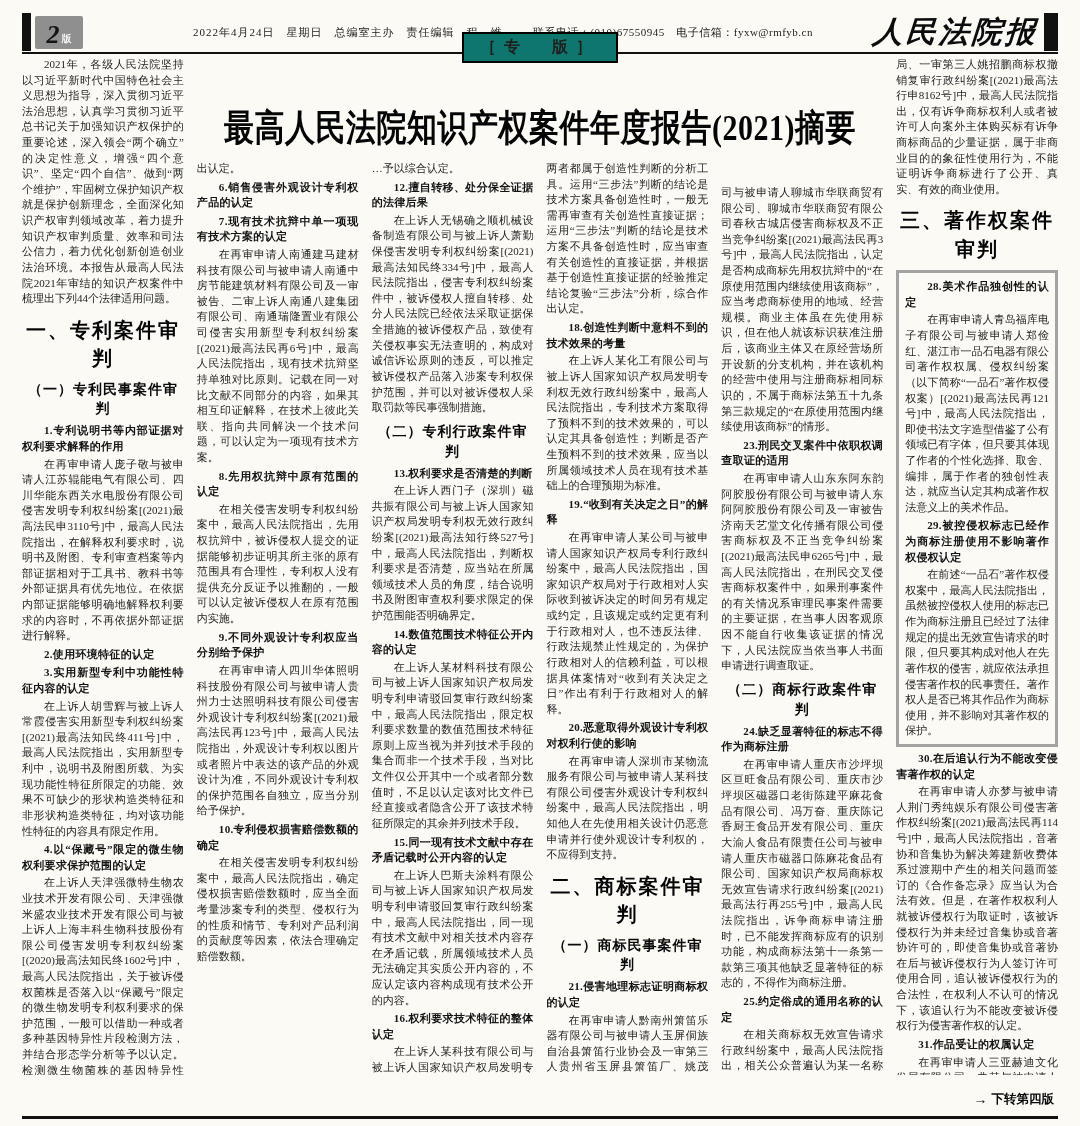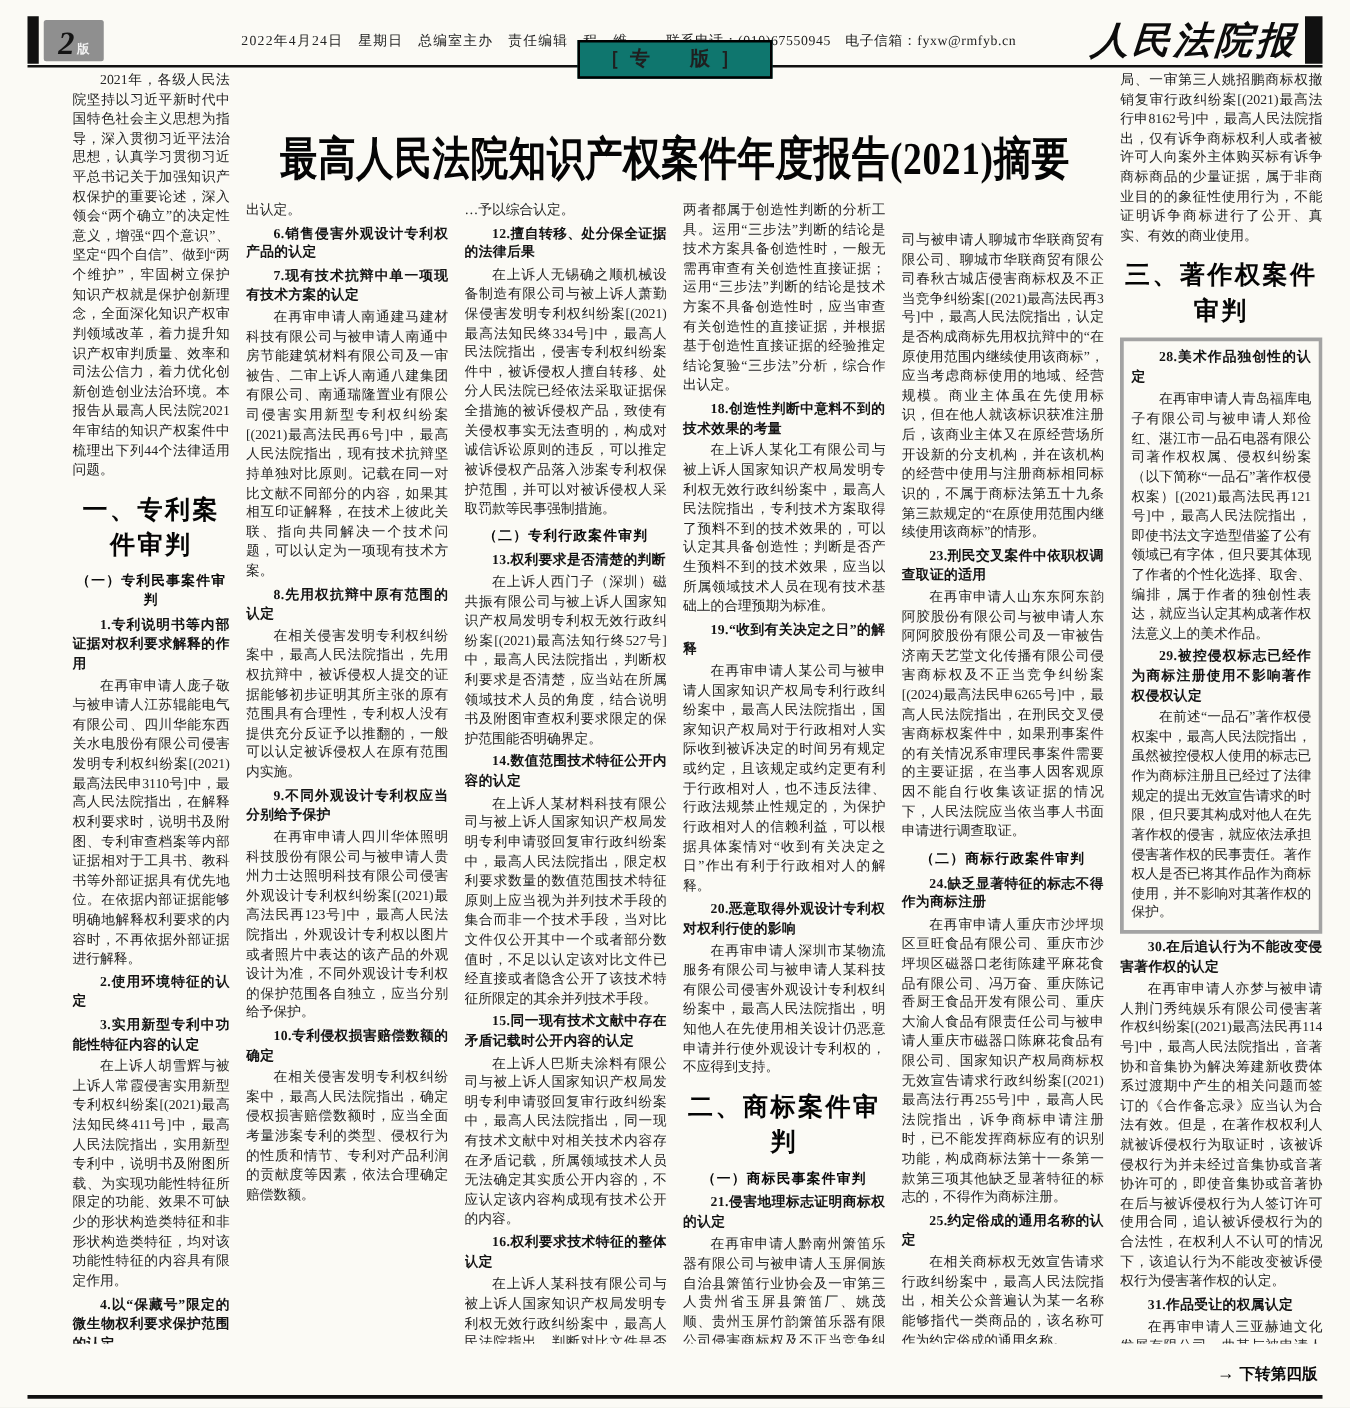--- a/index.html
+++ b/index.html
@@ -66,37 +66,37 @@
     letter-spacing:0.5px;color:#050505;
     display:inline-block;transform:scaleY(1.22);
     transform-origin:bottom center;
   }
   .col{
     overflow:hidden;
     font-size:11px;line-height:1.42;
     text-align:justify;text-justify:inter-ideograph;
     color:#242424;
   }
-  .c1{grid-column:1;grid-row:1/3;margin-left:36px;}
+  .c1{grid-column:1;grid-row:1/3;}
   .c2{grid-column:2;grid-row:2;}
   .c3{grid-column:3;grid-row:2;}
   .c4{grid-column:4;grid-row:2;}
   .c5{grid-column:5;grid-row:2;margin-top:24px;}
   .c6{grid-column:6;grid-row:1/3;}
   
   .blk{margin:0 0 2px 0;}
   .intro,.p{text-indent:2em;}
   .tail{text-indent:0;}
   .item{font-weight:700;text-indent:2em;margin-top:3px;color:#141414;letter-spacing:.3px;}
   .h2{
     font-size:20px;font-weight:900;text-align:center;text-indent:0;
     letter-spacing:2px;margin:9px 0 7px 0;color:#050505;
   }
   .h3{
-    font-size:11px;font-weight:700;text-align:center;text-indent:0;
+    font-size:14px;font-weight:700;text-align:center;text-indent:0;
     letter-spacing:1px;margin:6px 0 4px 0;color:#0a0a0a;
   }
   .redbox{
     border:3px solid #a3a3a3;
     padding:3px 6px;margin:3px 0 4px 0;
   }
   
   .bottom-rule{
     position:absolute;left:22px;right:22px;bottom:7px;
     height:3px;background:#111;
@@ -180,21 +180,21 @@
         <div class="blk item">20.恶意取得外观设计专利权对权利行使的影响</div>
         <div class="blk p">在再审申请人深圳市某物流服务有限公司与被申请人某科技有限公司侵害外观设计专利权纠纷案中，最高人民法院指出，明知他人在先使用相关设计仍恶意申请并行使外观设计专利权的，不应得到支持。</div>
         <div class="blk h2">二、商标案件审判</div>
         <div class="blk h3">（一）商标民事案件审判</div>
         <div class="blk item">21.侵害地理标志证明商标权的认定</div>
         <div class="blk p">在再审申请人黔南州箫笛乐器有限公司与被申请人玉屏侗族自治县箫笛行业协会及一审第三人贵州省玉屏县箫笛厂、姚茂顺、贵州玉屏竹韵箫笛乐器有限公司侵害商标权及不正当竞争纠纷案[(2021)最高法民申1695号]中，最高人民法院指出，未经地理标志证明商标权利人许可，擅自在相同或类似商品上使用与地理标志证明商标相同或近似的商标，且未提交证据证明该商品来源于地</div>
       </div>
     <div class="col c5">
         <div class="blk tail">司与被申请人聊城市华联商贸有限公司、聊城市华联商贸有限公司春秋古城店侵害商标权及不正当竞争纠纷案[(2021)最高法民再3号]中，最高人民法院指出，认定是否构成商标先用权抗辩中的“在原使用范围内继续使用该商标”，应当考虑商标使用的地域、经营规模。商业主体虽在先使用标识，但在他人就该标识获准注册后，该商业主体又在原经营场所开设新的分支机构，并在该机构的经营中使用与注册商标相同标识的，不属于商标法第五十九条第三款规定的“在原使用范围内继续使用该商标”的情形。</div>
         <div class="blk item">23.刑民交叉案件中依职权调查取证的适用</div>
-        <div class="blk p">在再审申请人山东东阿东韵阿胶股份有限公司与被申请人东阿阿胶股份有限公司及一审被告济南天艺堂文化传播有限公司侵害商标权及不正当竞争纠纷案[(2024)最高法民申6265号]中，最高人民法院指出，在刑民交叉侵害商标权案件中，如果刑事案件的有关情况系审理民事案件需要的主要证据，在当事人因客观原因不能自行收集该证据的情况下，人民法院应当依当事人书面申请进行调查取证。</div>
+        <div class="blk p">在再审申请人山东东阿东韵阿胶股份有限公司与被申请人东阿阿胶股份有限公司及一审被告济南天艺堂文化传播有限公司侵害商标权及不正当竞争纠纷案[(2021)最高法民申6265号]中，最高人民法院指出，在刑民交叉侵害商标权案件中，如果刑事案件的有关情况系审理民事案件需要的主要证据，在当事人因客观原因不能自行收集该证据的情况下，人民法院应当依当事人书面申请进行调查取证。</div>
         <div class="blk h3">（二）商标行政案件审判</div>
         <div class="blk item">24.缺乏显著特征的标志不得作为商标注册</div>
         <div class="blk p">在再审申请人重庆市沙坪坝区亘旺食品有限公司、重庆市沙坪坝区磁器口老街陈建平麻花食品有限公司、冯万奋、重庆陈记香厨王食品开发有限公司、重庆大渝人食品有限责任公司与被申请人重庆市磁器口陈麻花食品有限公司、国家知识产权局商标权无效宣告请求行政纠纷案[(2021)最高法行再255号]中，最高人民法院指出，诉争商标申请注册时，已不能发挥商标应有的识别功能，构成商标法第十一条第一款第三项其他缺乏显著特征的标志的，不得作为商标注册。</div>
         <div class="blk item">25.约定俗成的通用名称的认定</div>
         <div class="blk p">在相关商标权无效宣告请求行政纠纷案中，最高人民法院指出，相关公众普遍认为某一名称能够指代一类商品的，该名称可作为约定俗成的通用名称。</div>
         <div class="blk item">26.商标无效宣告请求五年期限起算日的判断</div>
       </div>
     <div class="col c6">
         <div class="blk tail">局、一审第三人姚招鹏商标权撤销复审行政纠纷案[(2021)最高法行申8162号]中，最高人民法院指出，仅有诉争商标权利人或者被许可人向案外主体购买标有诉争商标商品的少量证据，属于非商业目的的象征性使用行为，不能证明诉争商标进行了公开、真实、有效的商业使用。</div>
         <div class="blk h2">三、著作权案件审判</div>

